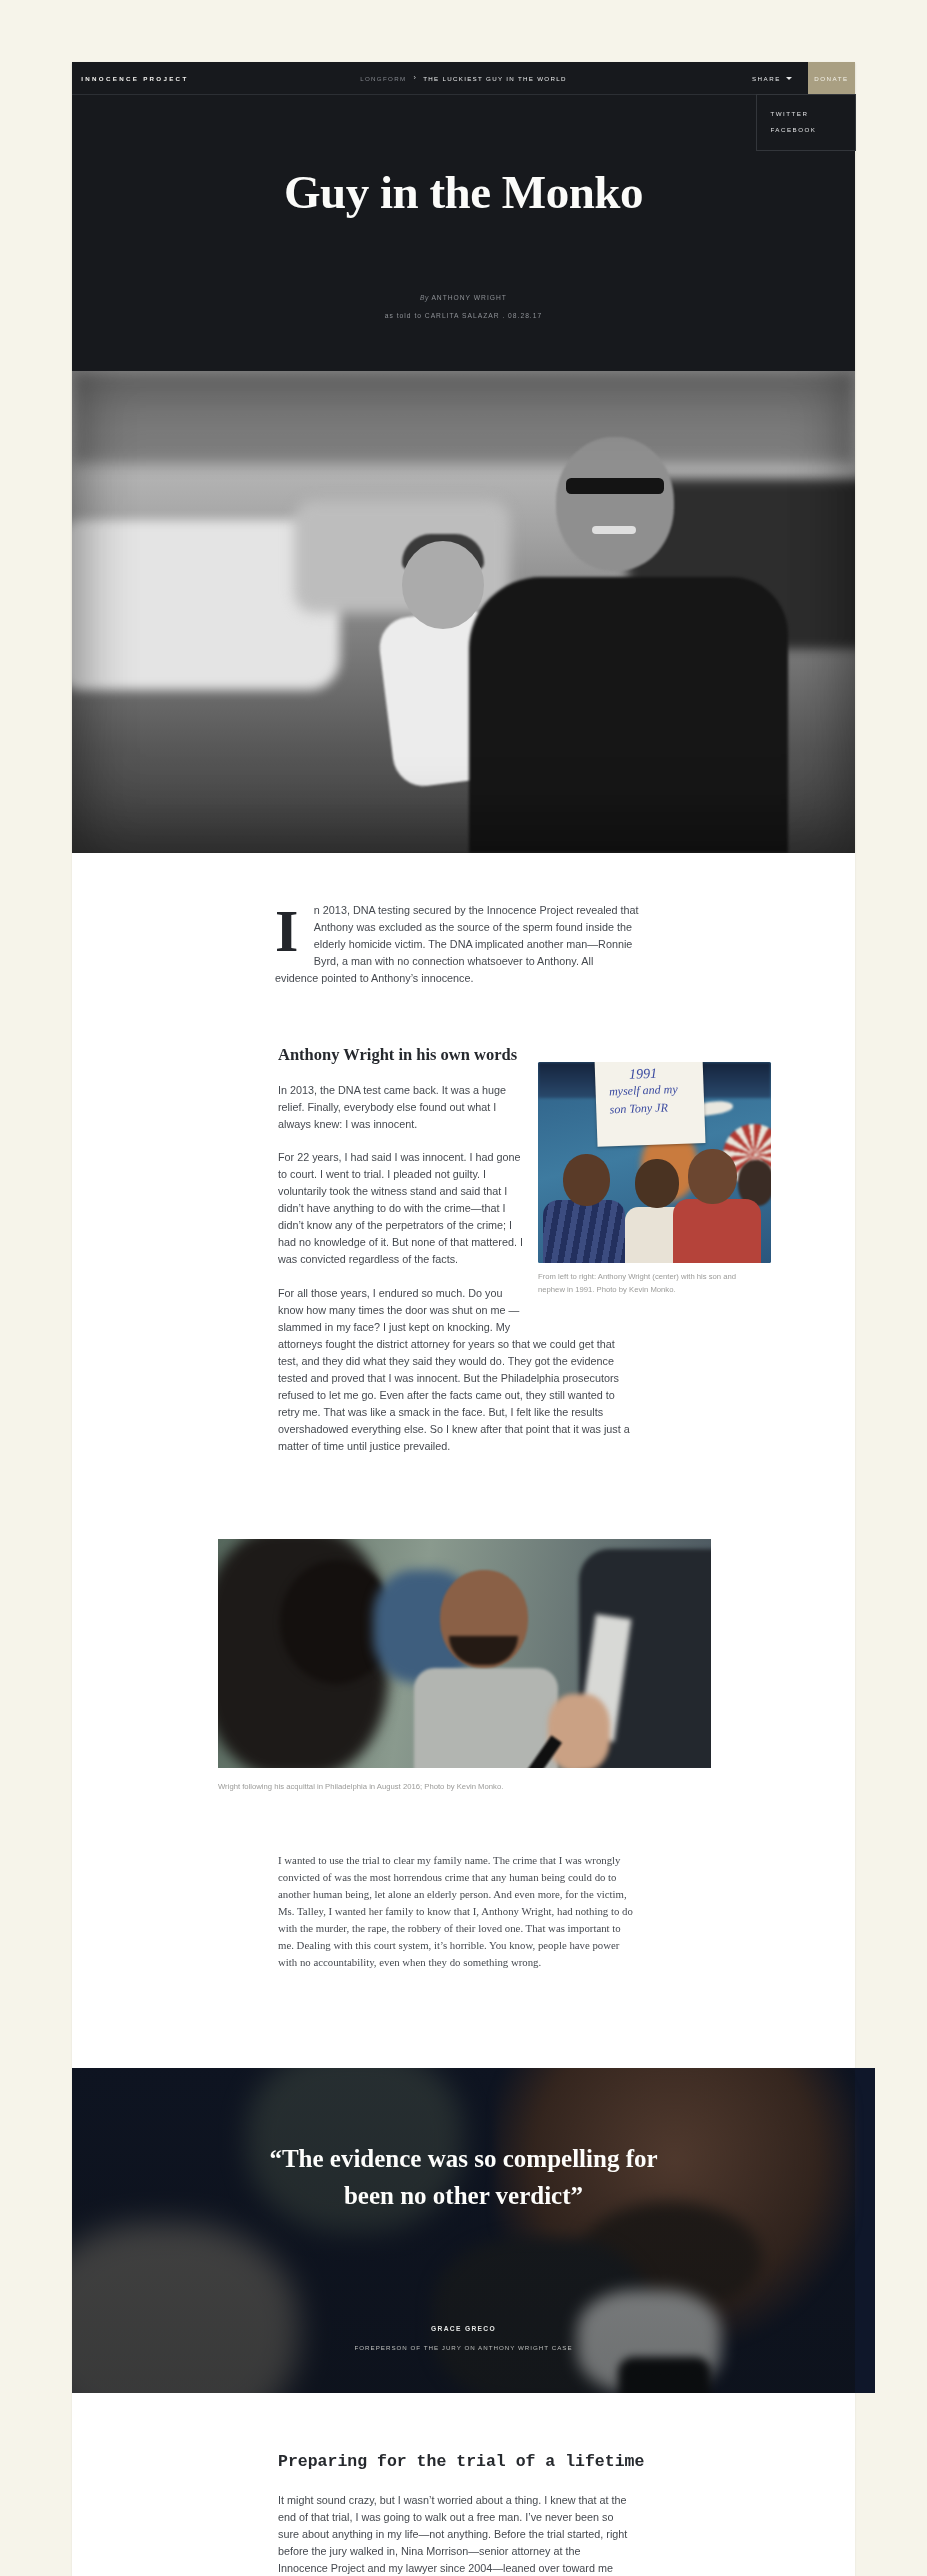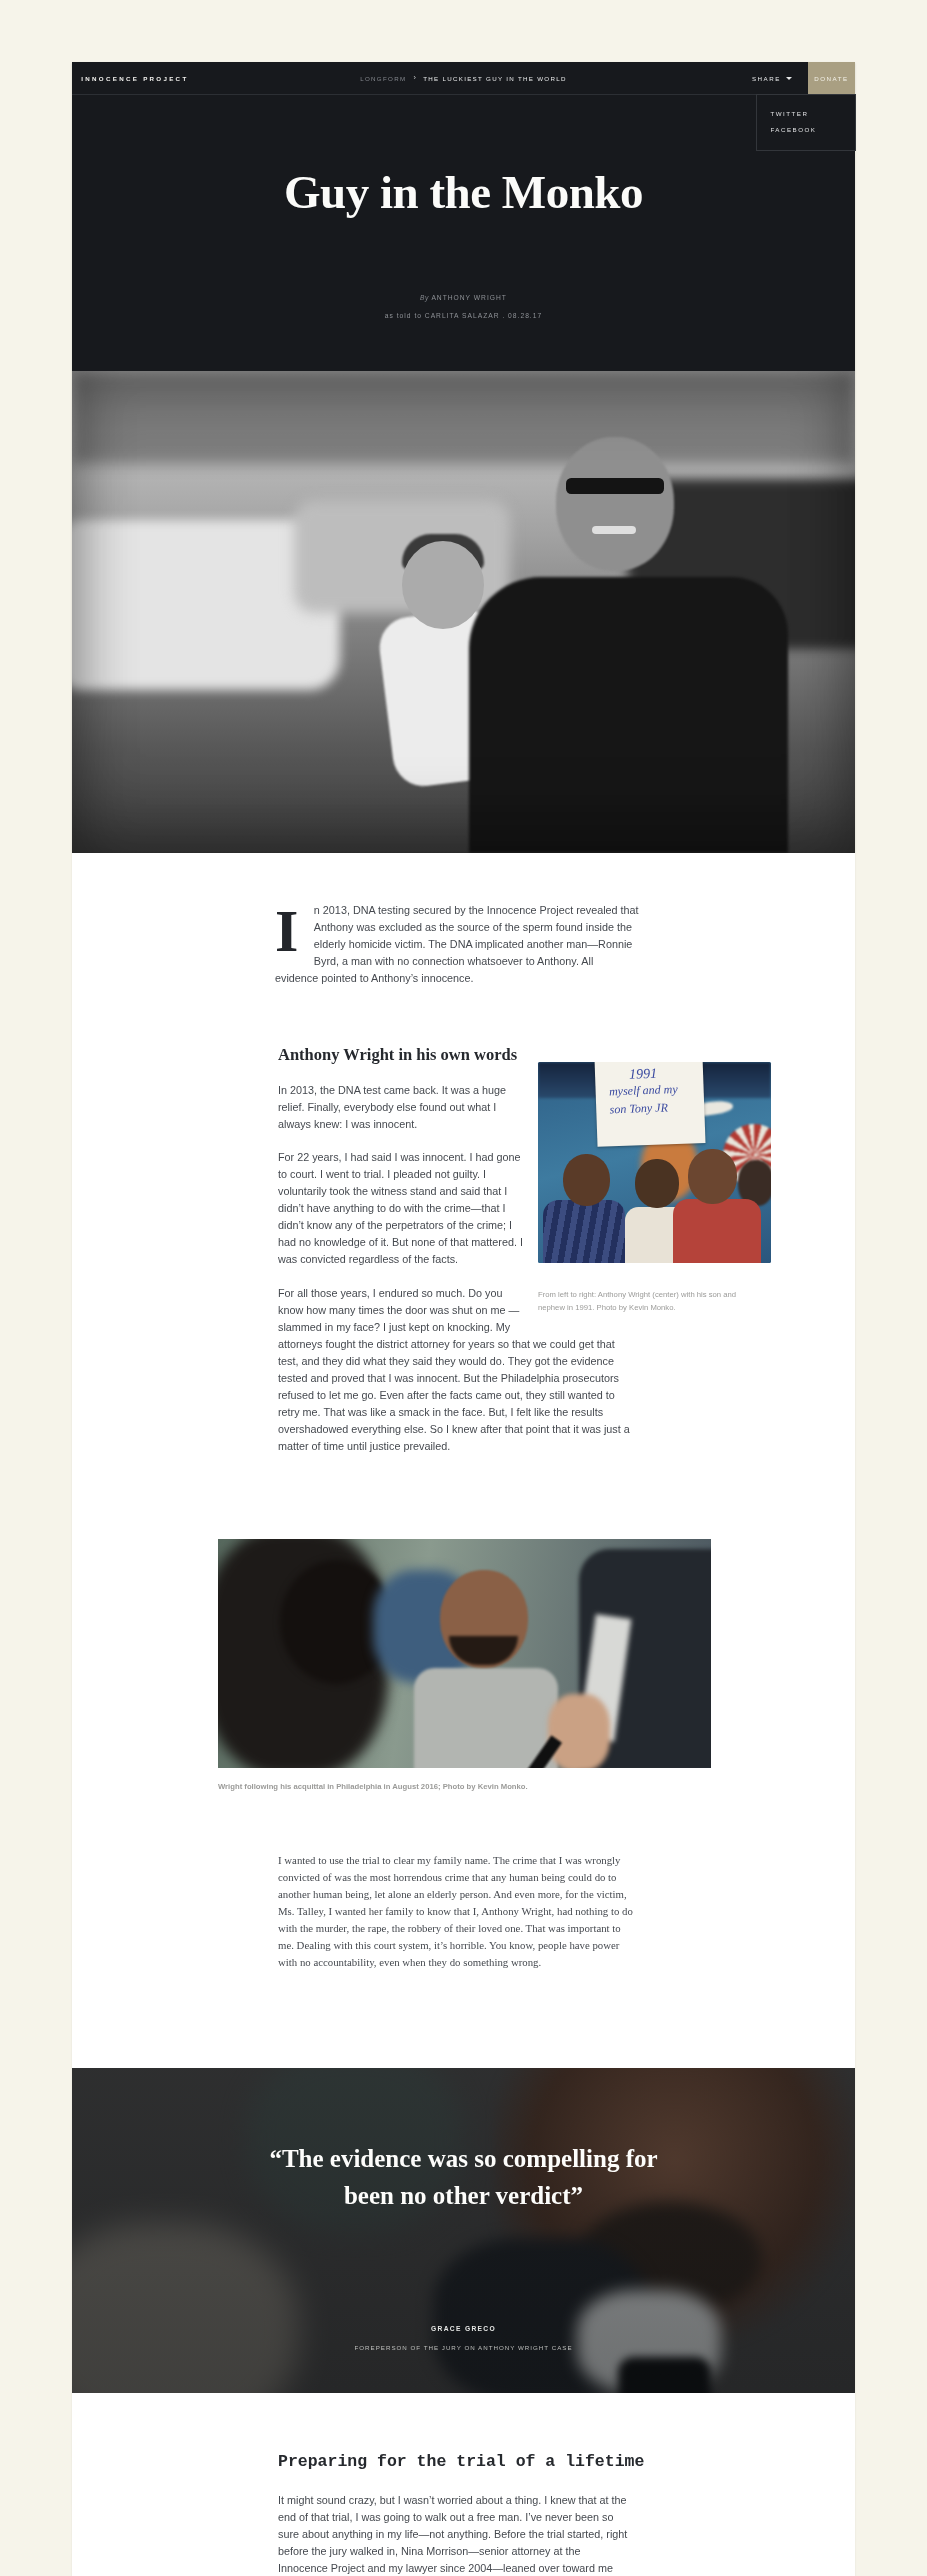--- a/index.html
+++ b/index.html
@@ -84,42 +84,42 @@
   .pl-man-head{left:97px;top:97px;width:44px;height:49px;background:#4a3322;border-radius:48%;filter:blur(0.5px);}
   .pl-man-shirt{left:87px;top:145px;width:67px;height:57px;background:#e8e2d6;border-radius:13.4px 13.4px 0 0;filter:blur(0.5px);}
   .pl-kid2-head{left:150px;top:87px;width:49px;height:55px;background:#6b4630;border-radius:48%;filter:blur(0.5px);}
   .pl-kid2-shirt{left:135px;top:137px;width:88px;height:67px;background:#b5433a;border-radius:15.5px 15.5px 0 0;filter:blur(0.5px);}
   .pl-note{left:58px;top:-4.1px;width:108px;height:88px;background:#f4f2ea;transform:rotate(-2deg);
            box-shadow:0 1px 3.1px rgba(0,0,0,.35);padding:8.2px 0 0 13.4px;box-sizing:border-box;}
   .pl-note div{font-family:"Liberation Serif",serif;font-style:italic;color:#3a4aa0;}
   .pl-note .n1{font-size:14px;margin-left:20.6px;}
   .pl-note .n2,.pl-note .n3{font-size:12px;line-height:17.5px;}
   .caption{color:#9b9b99;font-size:7.7px;line-height:13px;}
-  .figure-polaroid .caption{margin-top:25px;width:223px;}
-
-  .mid-photo-block{left:146px;top:686px;width:493px;font-weight:bold;}
+  .figure-polaroid .caption{margin-top:7px;width:223px;}
+
+  .mid-photo-block{left:146px;top:686px;width:493px;}
   .mid-photo{position:relative;width:493px;height:229px;overflow:hidden;
              background:linear-gradient(100deg,#57695e 0%,#8a9a8e 40%,#46525c 100%);}
   .mid-photo > div{position:absolute;}
   .mp-crowdL{left:-15.5px;top:-10.3px;width:185px;height:247px;background:#1d1a18;border-radius:40%;filter:blur(6.2px);}
   .mp-hairL{left:62px;top:20.6px;width:113px;height:124px;background:#14100e;border-radius:50%;filter:blur(3.1px);}
   .mp-blue{left:155px;top:31px;width:103px;height:113px;background:#3e5e7e;border-radius:40%;filter:blur(5.2px);}
   .mp-head{left:222px;top:31px;width:88px;height:98px;background:#8a6046;border-radius:48%;filter:blur(1px);}
   .mp-beard{left:231px;top:97px;width:69px;height:29px;background:#241a14;border-radius:0 0 31px 31px;filter:blur(1.5px);}
   .mp-shirt{left:196px;top:129px;width:144px;height:103px;background:#b2b5b1;border-radius:20.6px 20.6px 0 0;filter:blur(1.5px);}
   .mp-suit{left:361px;top:10.3px;width:149px;height:222px;background:#23282e;border-radius:31px 0 0 0;filter:blur(2.1px);}
   .mp-shirtR{left:369px;top:77px;width:36px;height:124px;background:#d8d9d6;filter:blur(2.6px);transform:rotate(8deg);}
   .mp-arm{left:330px;top:155px;width:62px;height:77px;background:#caa184;border-radius:40%;filter:blur(2.6px);}
   .mp-mic{left:319px;top:196px;width:13.4px;height:46px;background:#101010;transform:rotate(35deg);filter:blur(1px);}
   .mid-photo-block .caption{margin-top:12.4px;}
 
   .p4{left:206px;top:999px;width:355px;font-family:Liberation Serif, serif;}
 
   
-  .quote-band{left:0;top:1215px;width:783px;height:325px;overflow:hidden;background:#404040;}
+  .quote-band{left:0;top:1215px;width:783px;height:325px;overflow:hidden;background:#0f172a;padding-left:20px;}
   .quote-band > div.qart{position:absolute;}
   .qa-face{left:422px;top:-31px;width:361px;height:309px;background:radial-gradient(circle at 50% 40%,#7a5440 0%,#4a3226 55%,rgba(20,18,16,0) 75%);filter:blur(4.1px);}
   .qa-beard{left:505px;top:134px;width:185px;height:113px;background:#2a211b;border-radius:50%;filter:blur(7.2px);}
   .qa-shirt{left:505px;top:222px;width:144px;height:103px;background:#cfd2d2;border-radius:40%;filter:blur(8.2px);}
   .qa-suit{left:361px;top:170px;width:216px;height:165px;background:#1b1f24;border-radius:40%;filter:blur(7.2px);}
   .qa-pale{left:-41px;top:155px;width:268px;height:216px;background:#8b867c;border-radius:45%;filter:blur(15.5px);opacity:.7;}
   .qa-teal{left:175px;top:-20.6px;width:216px;height:185px;background:#3e4a48;border-radius:45%;filter:blur(13.4px);opacity:.8;}
   .qa-mic{left:546px;top:289px;width:93px;height:62px;background:#0a0c0e;border-radius:15.5px;filter:blur(4.1px);}
   .qa-shade{left:0;top:0;width:783px;height:325px;background:linear-gradient(180deg,rgba(12,14,16,.35),rgba(12,14,16,.5));}
   .quote-text{left:0;top:72px;width:783px;text-align:center;color:#fdfdfb;

